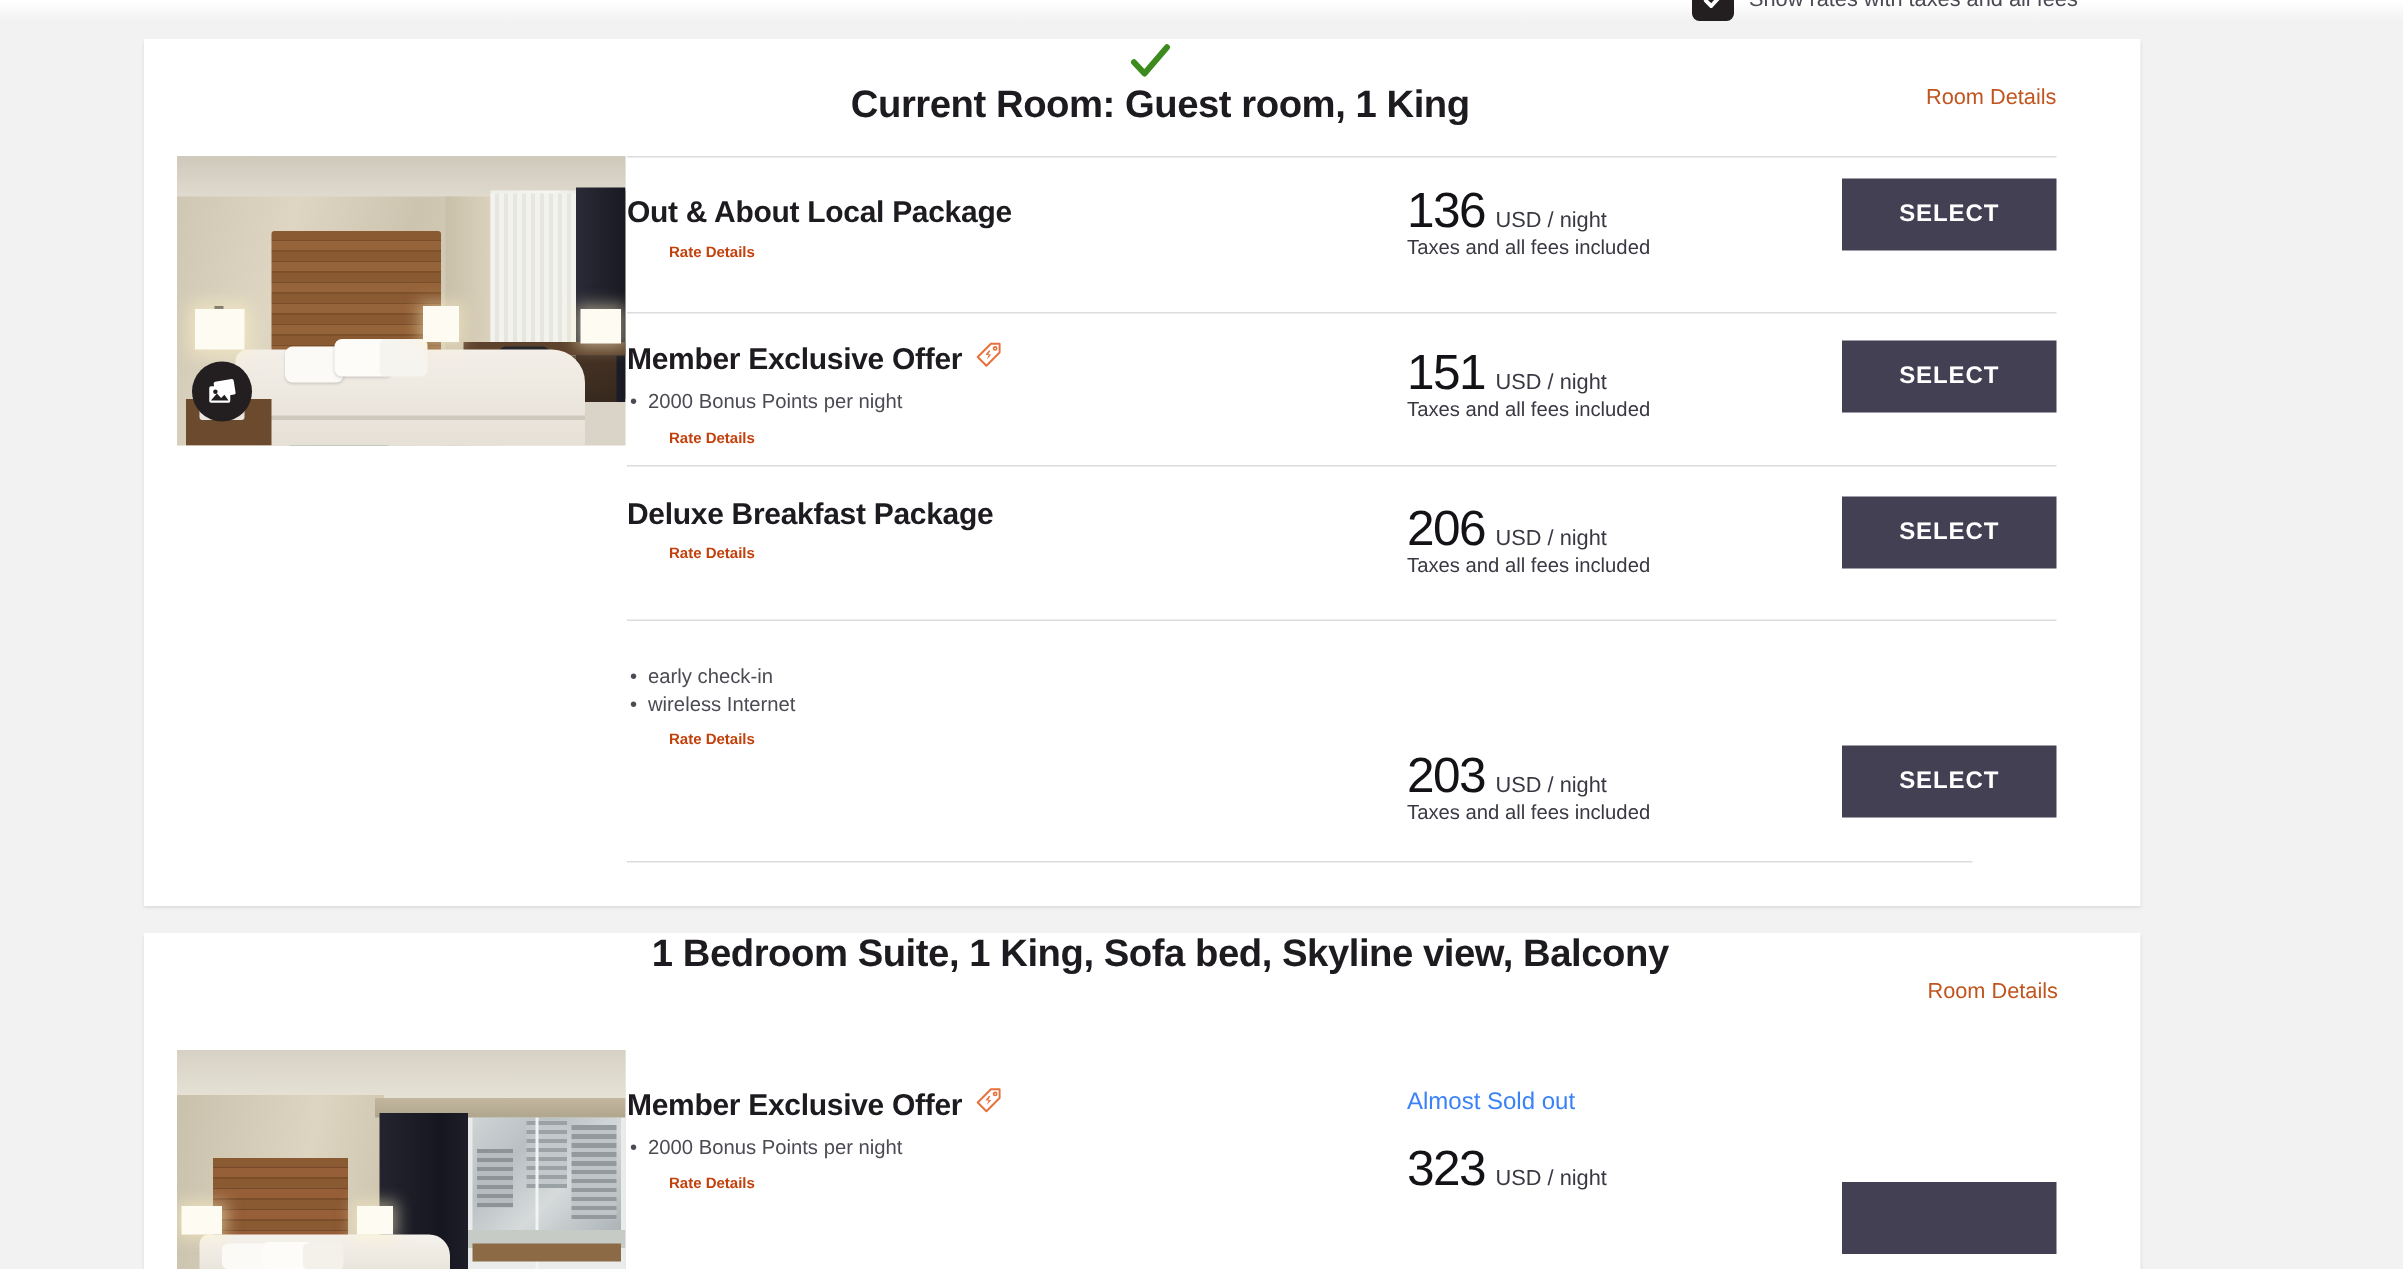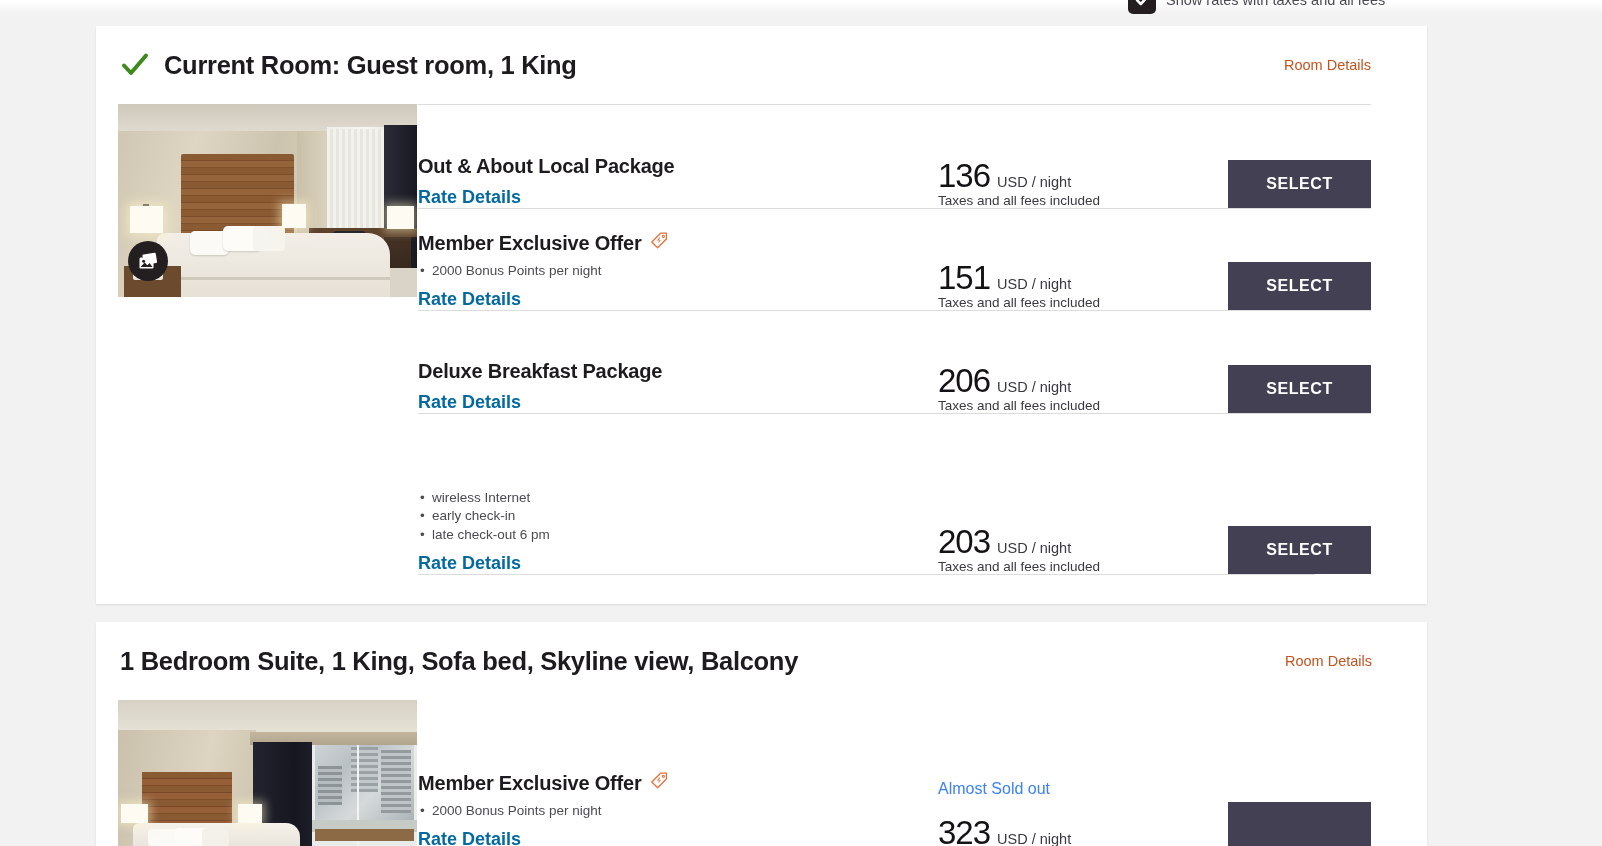--- a/index.html
+++ b/index.html
@@ -61,20 +61,21 @@
   }
   #card-1 { top: 26px; height: 578px; }
   #card-2 { top: 622px; height: 260px; }
 
   .card-head {
     position: relative;
     height: 78px;
     display: flex;
     align-items: center;
     padding: 0 0 0 24px;
+    flex-direction: column;
   }
   .check-icon { width: 30px; height: 30px; margin-right: 14px; flex: 0 0 auto; }
   .room-title {
     font-size: 25.5px;
     font-weight: bold;
     letter-spacing: -0.3px;
     color: #1d1b20;
     white-space: nowrap;
   }
   .room-details-link {
@@ -200,21 +201,21 @@
     background: #231f20;
     display: flex; align-items: center; justify-content: center;
     cursor: pointer;
   }
 
   
   .rates-col { flex: 1 1 auto; padding-right: 56px; }
 
   .rate-row {
     display: flex;
-    align-items: flex-end;
+    align-items: flex-start;
     border-top: 1px solid #dcdcdc;
     position: relative;
   }
   .rate-row.first { border-top: 1px solid #dcdcdc; }
 
   .rate-info { flex: 0 0 520px; padding-top: 26px; }
   .rate-name {
     font-size: 20px;
     font-weight: bold;
     color: #1d1b20;
@@ -234,24 +235,25 @@
   }
   .perks li::before {
     content: "\2022";
     position: absolute;
     left: 2px;
     color: #4c4a52;
   }
   .rate-details-link {
     display: inline-block;
     margin-top: 9px;
-    font-size: 18px;
+    font-size: 10px;
     font-weight: bold;
-    color: #0369a1;
+    color: #c2410c;
     cursor: pointer;
+    margin-left: 28px;
   }
 
   .price-col { flex: 0 0 270px; padding-top: 30px; }
   .soldout {
     font-size: 16px;
     color: #3b82f6;
     margin-bottom: 18px;
   }
   .price-line { display: flex; align-items: baseline; gap: 7px; }
   .price-amt {
@@ -427,23 +429,22 @@
           <div class="price-note">Taxes and all fees included</div>
         </div>
         <div class="select-col">
           <button class="select-btn">SELECT</button>
         </div>
       </div>
 
       <div class="rate-row r4">
         <div class="rate-info">
           <ul class="perks">
+            <li>early check-in</li>
             <li>wireless Internet</li>
-            <li>early check-in</li>
-            <li>late check-out 6 pm</li>
           </ul>
           <span class="rate-details-link">Rate Details</span>
         </div>
         <div class="price-col">
           <div class="price-line">
             <span class="price-amt">203</span>
             <span class="price-unit">USD / night</span>
           </div>
           <div class="price-note">Taxes and all fees included</div>
         </div>

